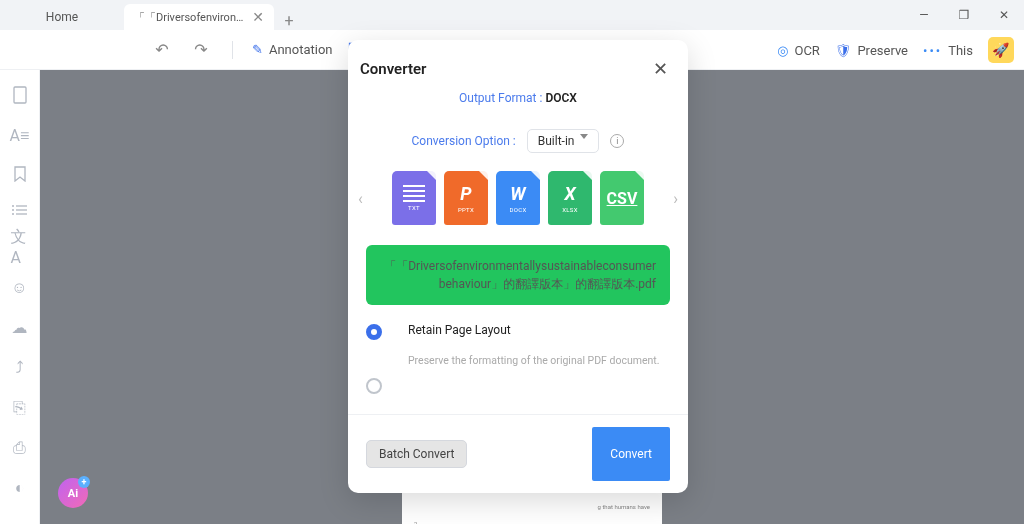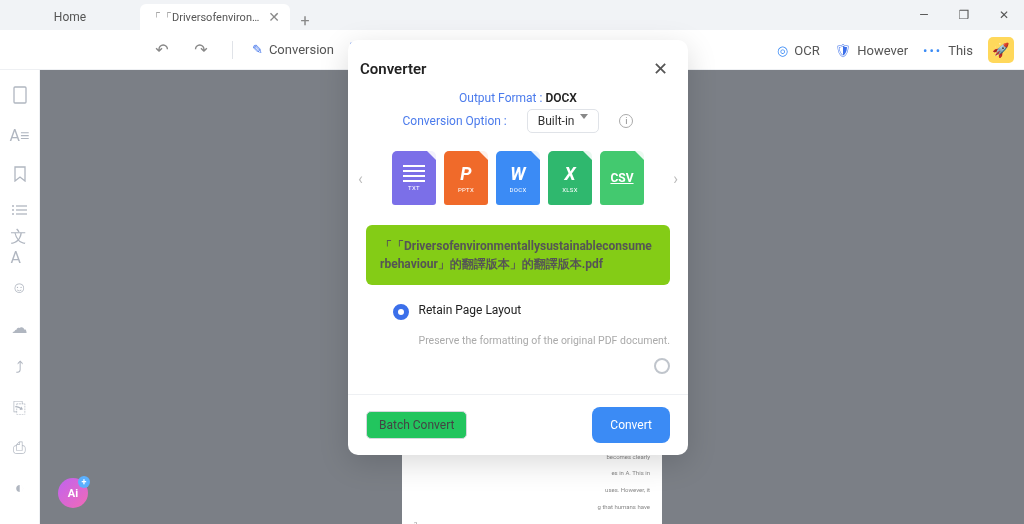--- a/index.html
+++ b/index.html
@@ -1,19 +1,19 @@
 <!DOCTYPE html>
 <html><head>
 <meta charset="utf-8">
 <style>
 * { margin: 0; padding: 0; box-sizing: border-box; font-family: -apple-system, BlinkMacSystemFont, "Segoe UI", Roboto, sans-serif; }
 body { background: #f8f9fb; width: 1024px; height: 524px; overflow: hidden; position: relative; }
 
 .titlebar { height: 30px; background: #f1f3f6; display: flex; align-items: flex-end; position: relative; }
-.home-tab { width: 140px; height: 26px; display: flex; align-items: center; justify-content: center; font-size: 12px; color: #555; margin-top: 16px; cursor: pointer; }
+.home-tab { width: 124px; height: 26px; display: flex; align-items: center; justify-content: center; font-size: 12px; color: #555; margin-top: 16px; cursor: pointer; }
 .active-tab { width: 150px; height: 26px; background: #fff; border-radius: 6px 6px 0 0; display: flex; align-items: center; padding: 0 10px; font-size: 11px; color: #555; gap: 8px; margin-top: 4px; }
 .active-tab .label { flex: 1; overflow: hidden; text-overflow: ellipsis; white-space: nowrap; }
 .tab-close { color: #888; cursor: pointer; font-size: 14px; }
 .tab-plus { width: 30px; display: flex; align-items: center; justify-content: center; color: #888; font-size: 16px; cursor: pointer; margin-top: 4px; }
 .win-controls { position: absolute; right: 0; top: 0; display: flex; height: 30px; }
 .win-btn { width: 40px; display: flex; align-items: center; justify-content: center; color: #555; cursor: pointer; font-size: 12px; }
 
 .toolbar { height: 40px; background: #fff; display: flex; align-items: center; padding: 0 150px 0 150px; gap: 15px; border-bottom: 1px solid #eef0f3; }
 .tb-icon { width: 24px; height: 24px; display: flex; align-items: center; justify-content: center; color: #888; cursor: pointer; }
 .tb-sep { width: 1px; height: 18px; background: #e0e3e8; margin: 0 4px; }
@@ -25,50 +25,50 @@
 .sidebar { position: absolute; left: 0; top: 70px; width: 40px; bottom: 0; background: #fff; border-right: 1px solid #eef0f3; display: flex; flex-direction: column; align-items: center; padding-top: 16px; gap: 22px; }
 .sb-icon { width: 18px; height: 18px; color: #b0b6c0; cursor: pointer; display: flex; align-items: center; justify-content: center; }
 
 .doc-preview { position: absolute; top: 0; left: 50%; transform: translateX(-50%); width: 260px; height: 100%; background: #fff; padding: 180px 12px 10px 12px; font-size: 6px; color: #888; line-height: 1.8; }
 .doc-preview .para { margin-bottom: 6px; text-align: right; }
 
 .dialog { position: absolute; left: 348px; top: 40px; width: 340px; background: #fff; border-radius: 10px; box-shadow: 0 8px 30px rgba(0,0,0,0.15); padding: 18px 0 0 0; }
 .dlg-head { display: flex; align-items: center; justify-content: space-between; padding: 0 20px 12px 12px; }
 .dlg-title { font-size: 15px; font-weight: 600; color: #222; }
 .dlg-close { font-size: 18px; color: #555; cursor: pointer; }
-.dlg-line { font-size: 12px; color: #4b7bec; text-align: center; margin-bottom: 4px; }
+.dlg-line { font-size: 12px; color: #4b7bec; text-align: center; margin-bottom: 24px; }
 .dlg-line b { color: #222; font-weight: 600; }
-.dlg-option { display: flex; align-items: center; justify-content: center; gap: 20px; margin-bottom: 18px; font-size: 12px; color: #4b7bec; }
+.dlg-option { display: flex; align-items: center; justify-content: center; gap: 11px; margin-bottom: 18px; font-size: 12px; color: #4b7bec; }
 .select-box { display: flex; align-items: flex-start; gap: 6px; border: 1px solid #e0e3e8; border-radius: 5px; padding: 4px 10px; font-size: 12px; color: #333; cursor: pointer; }
 .select-box::after { content: ""; border-left: 4px solid transparent; border-right: 4px solid transparent; border-top: 5px solid #888; }
 .info-circle { width: 14px; height: 14px; border-radius: 50%; border: 1px solid #aaa; display: flex; align-items: center; justify-content: center; font-size: 9px; color: #888; }
 
 .formats { display: flex; align-items: center; justify-content: center; gap: 8px; padding: 0 14px; margin-bottom: 20px; position: relative; }
 .fmt-arrow { color: #bbb; font-size: 16px; cursor: pointer; padding: 0 4px; position: absolute; }
 .fmt-arrow.left { left: 6px; }
 .fmt-arrow.right { right: 6px; }
 .fmt-tile { width: 44px; height: 54px; border-radius: 5px 5px 3px 3px; display: flex; flex-direction: column; align-items: center; justify-content: center; cursor: pointer; position: relative; }
 .fmt-tile::before { content:""; position:absolute; top:0; right:0; border-width: 0 9px 9px 0; border-style: solid; border-color: transparent rgba(255,255,255,0.9) transparent transparent; }
 .fmt-big { font-size: 18px; font-weight: 700; color: #fff; font-style: italic; }
 .fmt-lbl { font-size: 6px; color: #fff; letter-spacing: 0.3px; margin-top: 2px; }
 .txt-lines { display: flex; flex-direction: column; gap: 3px; } .txt-lines span { width: 22px; height: 2px; background: #fff; }
 
-.filename-box { margin: 10px 18px 18px 18px; background: #84cc16; border-radius: 6px; padding: 12px 14px; font-size: 12px; color: #555; text-align: left; word-break: break-all; line-height: 1.5; font-weight: bold; }
+.filename-box { margin: 10px 18px 18px 18px; background: #22c55e; border-radius: 6px; padding: 12px 14px; font-size: 12px; color: #555; text-align: right; word-break: break-all; line-height: 1.5; }
 
 .layout-sec { padding: 0 18px 10px 18px; }
 .layout-title { font-size: 12px; color: #4b7bec; margin-bottom: 10px; }
-.radio-row { display: flex; align-items: flex-start; gap: 10px; margin-bottom: 10px; cursor: pointer; justify-content: flex-end; }
+.radio-row { display: flex; align-items: flex-start; gap: 26px; margin-bottom: 10px; cursor: pointer; }
 .radio { width: 16px; height: 16px; border-radius: 50%; border: 2px solid #c0c5cc; flex-shrink: 0; margin-top: 1px; }
 .radio.sel { border-color: #3b6fea; border-width: 5px; }
 .radio-text { font-size: 12px; color: #222; }
 .radio-desc { font-size: 10.5px; color: #aaa; margin-top: 17px; }
 
 .dlg-foot { border-top: 1px solid #eef0f3; display: flex; justify-content: space-between; padding: 12px 18px; align-items: center; }
-.btn-secondary { border: 1px solid #d5d8de; background: #22c55e; border-radius: 5px; padding: 6px 12px; font-size: 12px; color: #444; cursor: pointer; }
-.btn-primary { background: #3b8bf5; color: #fff; border: none; border-radius: 8px; padding: 11px 18px; font-size: 12px; cursor: pointer; }
+.btn-secondary { border: 1px solid #d5d8de; background: #e5e5e5; border-radius: 5px; padding: 6px 12px; font-size: 12px; color: #444; cursor: pointer; }
+.btn-primary { background: #3b8bf5; color: #fff; border: none; border-radius: 2px; padding: 20px 18px; font-size: 12px; cursor: pointer; }
 
 .ai-badge { position: absolute; left: 58px; bottom: 16px; width: 30px; height: 30px; border-radius: 50%; background: linear-gradient(135deg, #c063f0, #f26ab6); display: flex; align-items: center; justify-content: center; color: #fff; font-size: 11px; font-weight: 700; cursor: pointer; }
 .ai-badge::after { content:"+"; position:absolute; top:-2px; right:-2px; background:#5bb0ff; color:#fff; width:12px; height:12px; border-radius:50%; font-size:9px; display:flex; align-items:center; justify-content:center; }
 </style>
 </head>
 <body>
 
 <div class="titlebar">
   <div class="home-tab">Home</div>
   <div class="active-tab">
@@ -82,32 +82,32 @@
     <div class="win-btn">✕</div>
   </div>
 </div>
 
 <div class="toolbar">
   <div class="tb-icon">↶</div>
   <div class="tb-icon">↷</div>
   <div class="tb-sep"></div>
   <div class="tb-item">
     <span style="color:#3b6fea;">✎</span>
-    <span>Conversion</span>
+    <span>Annotation</span>
   </div>
   <div class="tb-item" style="color:#3b6fea;font-size:16px;">⟦ ⟧</div>
 </div>
 <div class="tb-right">
   <div class="tb-item">
     <span style="color:#3b8bf5;">◎</span>
     <span>OCR</span>
   </div>
   <div class="tb-item">
     <span style="color:#3b6fea;">🛡</span>
-    <span>However</span>
+    <span>Preserve</span>
   </div>
   <div class="tb-item">
     <span style="color:#3b8bf5;letter-spacing:2px;">•••</span>
     <span>This</span>
   </div>
   <div class="tb-yellow">🚀</div>
 </div>
 
 <div class="sidebar">
   <div class="sb-icon">
@@ -198,21 +198,21 @@
     </div>
     <div class="fmt-tile" style="background:#3b8bf5;">
       <div class="fmt-big">W</div>
       <div class="fmt-lbl">DOCX</div>
     </div>
     <div class="fmt-tile" style="background:#2fb86e;">
       <div class="fmt-big">X</div>
       <div class="fmt-lbl">XLSX</div>
     </div>
     <div class="fmt-tile" style="background:#43c96f;">
-      <div class="fmt-big" style="font-size:12px;font-style:normal;text-decoration:underline;">CSV</div>
+      <div class="fmt-big" style="font-size:16px;font-style:normal;text-decoration:underline;">CSV</div>
     </div>
     <div class="fmt-arrow right">›</div>
   </div>
 
   <div class="filename-box">「「Driversofenvironmentallysustainableconsumerbehaviour」的翻譯版本」的翻譯版本.pdf</div>
 
   <div class="layout-sec">
     <div class="radio-row">
       <div class="radio sel"></div>
       <div>

